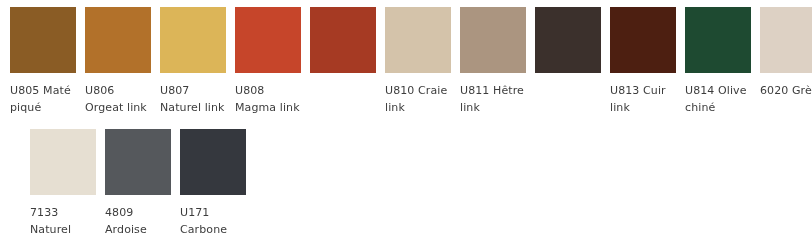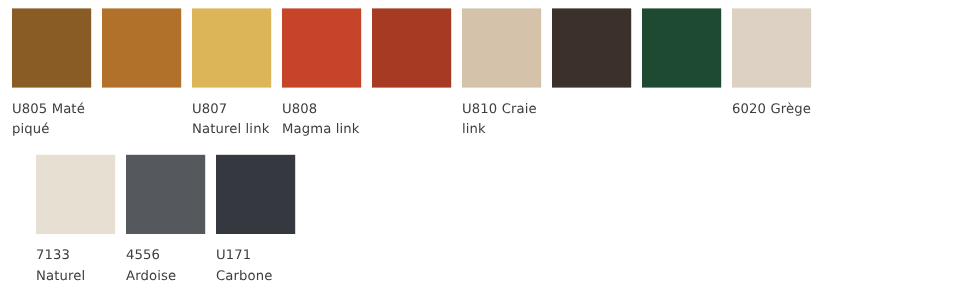--- a/index.html
+++ b/index.html
@@ -66,20 +66,21 @@
 
   <div class="swatch-row row-1">
 
     <div class="swatch-cell">
       <span class="swatch-chip" style="background-color: rgb(138, 92, 37);"></span>
       <span class="swatch-label">U805 Maté piqué</span>
     </div>
 
     <div class="swatch-cell">
       <span class="swatch-chip" style="background-color: rgb(178, 113, 42);"></span>
+      <span class="swatch-label">U806 Orgeat link</span>
     </div>
 
     <div class="swatch-cell">
       <span class="swatch-chip" style="background-color: rgb(220, 181, 88);"></span>
       <span class="swatch-label">U807 Naturel link</span>
     </div>
 
     <div class="swatch-cell">
       <span class="swatch-chip" style="background-color: rgb(198, 69, 42);"></span>
       <span class="swatch-label">U808 Magma link</span>
@@ -87,47 +88,56 @@
 
     <div class="swatch-cell">
       <span class="swatch-chip" style="background-color: rgb(166, 58, 35);"></span>
     </div>
 
     <div class="swatch-cell">
       <span class="swatch-chip" style="background-color: rgb(212, 195, 170);"></span>
       <span class="swatch-label">U810 Craie link</span>
     </div>
 
+    <div class="swatch-cell">
+      <span class="swatch-chip" style="background-color: rgb(171, 149, 128);"></span>
+      <span class="swatch-label">U811 Hêtre link</span>
+    </div>
 
     <div class="swatch-cell">
       <span class="swatch-chip" style="background-color: rgb(59, 48, 44);"></span>
     </div>
 
+    <div class="swatch-cell">
+      <span class="swatch-chip" style="background-color: rgb(77, 31, 17);"></span>
+      <span class="swatch-label">U813 Cuir link</span>
+    </div>
 
     <div class="swatch-cell">
       <span class="swatch-chip" style="background-color: rgb(30, 74, 49);"></span>
+      <span class="swatch-label">U814 Olive chiné</span>
     </div>
 
     <div class="swatch-cell">
       <span class="swatch-chip" style="background-color: rgb(221, 209, 196);"></span>
       <span class="swatch-label">6020 Grège</span>
     </div>
 
   </div>
 
   <div class="swatch-row row-2">
 
     <div class="swatch-cell">
       <span class="swatch-chip" style="background-color: rgb(230, 223, 210);"></span>
       <span class="swatch-label">7133 Naturel</span>
     </div>
 
     <div class="swatch-cell">
       <span class="swatch-chip" style="background-color: rgb(85, 88, 92);"></span>
-      <span class="swatch-label">4556 Ardoise</span>
+      <span class="swatch-label">4809 Ardoise</span>
     </div>
 
     <div class="swatch-cell">
       <span class="swatch-chip" style="background-color: rgb(53, 56, 62);"></span>
       <span class="swatch-label">U171 Carbone</span>
     </div>
 
   </div>
 
 </div>

